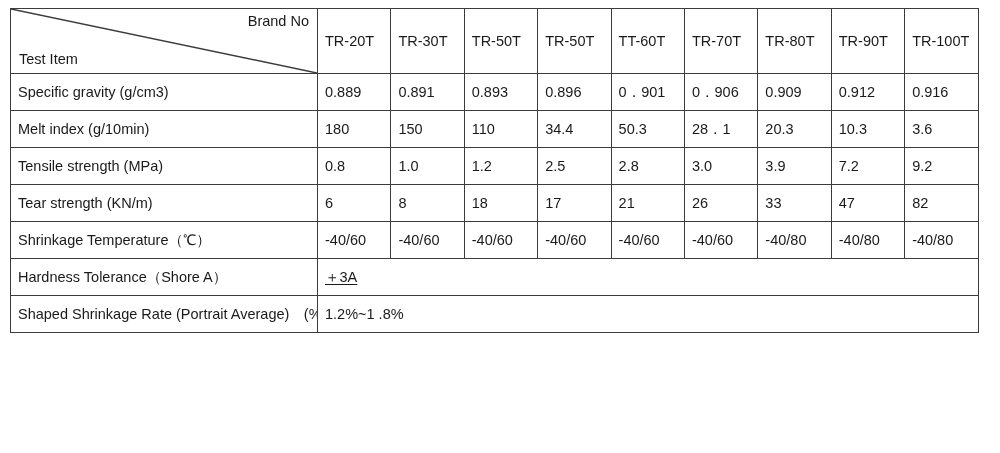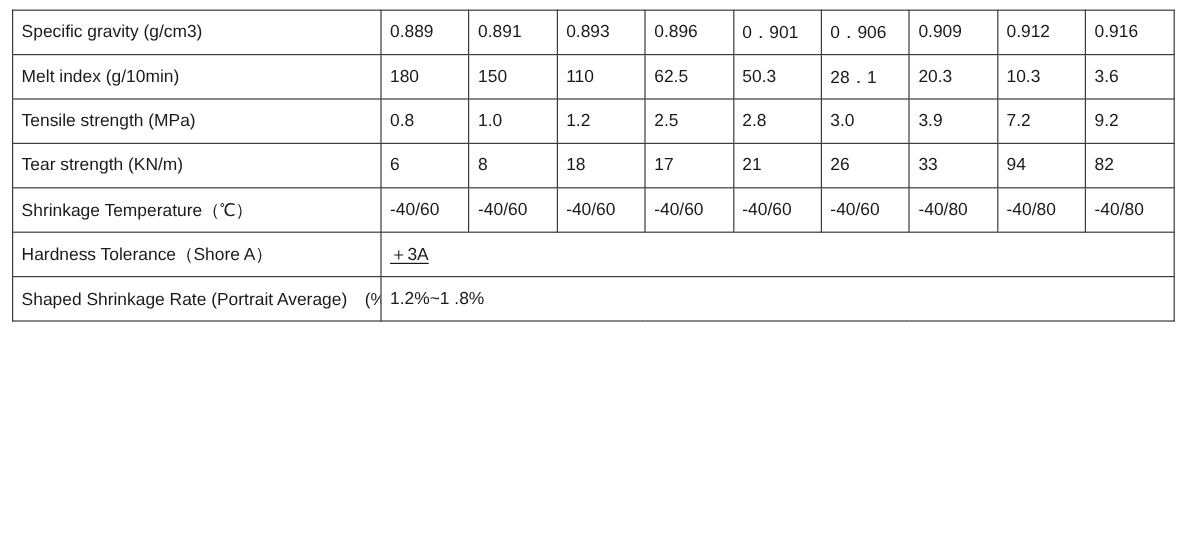--- a/index.html
+++ b/index.html
@@ -92,38 +92,56 @@
         <col class="data-col">
         <col class="data-col">
       <col class="data-col">
         <col class="data-col">
         <col class="data-col">
       <col class="data-col">
         <col class="data-col">
         <col class="data-col">
     </colgroup>
     <tbody id="table-body">
+      <tr>
+        <td class="corner">
+          <svg class="diag" viewBox="0 0 307 52" preserveAspectRatio="none">
+            <line x1="0" y1="0" x2="307" y2="52" stroke="#3b3b3b" stroke-width="1.2"></line>
+          </svg>
+          <span class="brand">Brand No</span>
+          <span class="testitem">Test Item</span>
+        </td>
+      <td class="brandhead">TR-20T</td>
+          <td class="brandhead">TR-30T</td>
+          <td class="brandhead">TR-50T</td>
+          <td class="brandhead">TR-50T</td>
+          <td class="brandhead">TT-60T</td>
+          <td class="brandhead">TR-70T</td>
+          <td class="brandhead">TR-80T</td>
+          <td class="brandhead">TR-90T</td>
+          <td class="brandhead">TR-100T</td>
+        </tr>
         <tr class="datarow">
           <td class="itemcell">Specific gravity (g/cm3)</td>
           <td class="valuecell">0.889</td>
           <td class="valuecell">0.891</td>
           <td class="valuecell">0.893</td>
           <td class="valuecell">0.896</td>
           <td class="valuecell">0．901</td>
           <td class="valuecell">0．906</td>
           <td class="valuecell">0.909</td>
           <td class="valuecell">0.912</td>
           <td class="valuecell">0.916</td>
         </tr>
         <tr class="datarow">
           <td class="itemcell">Melt index (g/10min)</td>
           <td class="valuecell">180</td>
           <td class="valuecell">150</td>
           <td class="valuecell">110</td>
-          <td class="valuecell">62.5</td>
+          <td class="valuecell">34.4</td>
           <td class="valuecell">50.3</td>
           <td class="valuecell">28．1</td>
           <td class="valuecell">20.3</td>
           <td class="valuecell">10.3</td>
           <td class="valuecell">3.6</td>
         </tr>
         <tr class="datarow">
           <td class="itemcell">Tensile strength (MPa)</td>
           <td class="valuecell">0.8</td>
           <td class="valuecell">1.0</td>
@@ -137,21 +155,21 @@
         </tr>
         <tr class="datarow">
           <td class="itemcell">Tear strength (KN/m)</td>
           <td class="valuecell">6</td>
           <td class="valuecell">8</td>
           <td class="valuecell">18</td>
           <td class="valuecell">17</td>
           <td class="valuecell">21</td>
           <td class="valuecell">26</td>
           <td class="valuecell">33</td>
-          <td class="valuecell">94</td>
+          <td class="valuecell">47</td>
           <td class="valuecell">82</td>
         </tr>
         <tr class="datarow">
           <td class="itemcell">Shrinkage Temperature（℃）</td>
           <td class="valuecell">-40/60</td>
           <td class="valuecell">-40/60</td>
           <td class="valuecell">-40/60</td>
           <td class="valuecell">-40/60</td>
           <td class="valuecell">-40/60</td>
           <td class="valuecell">-40/60</td>

